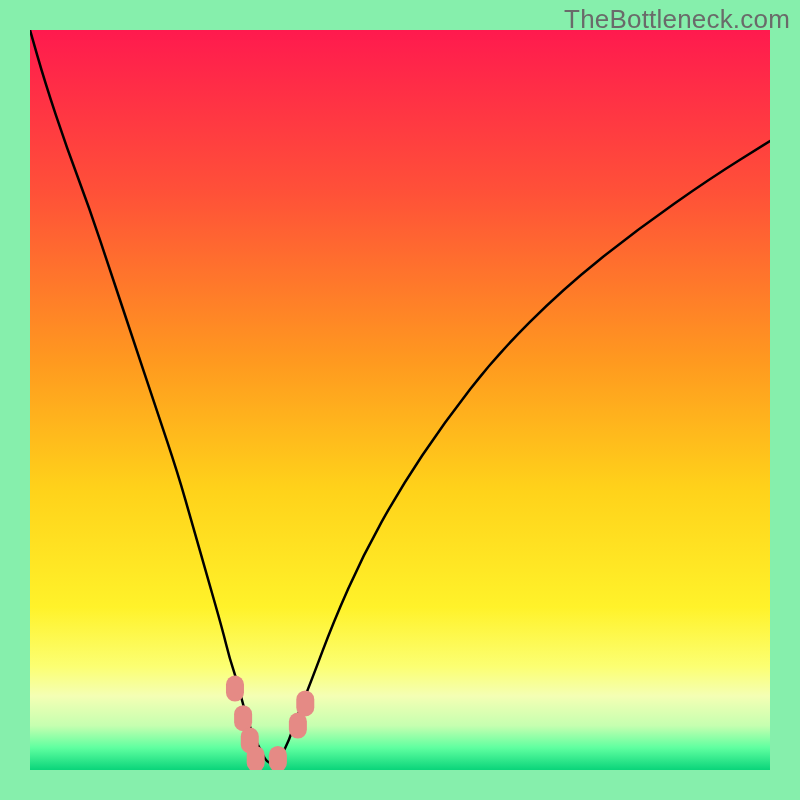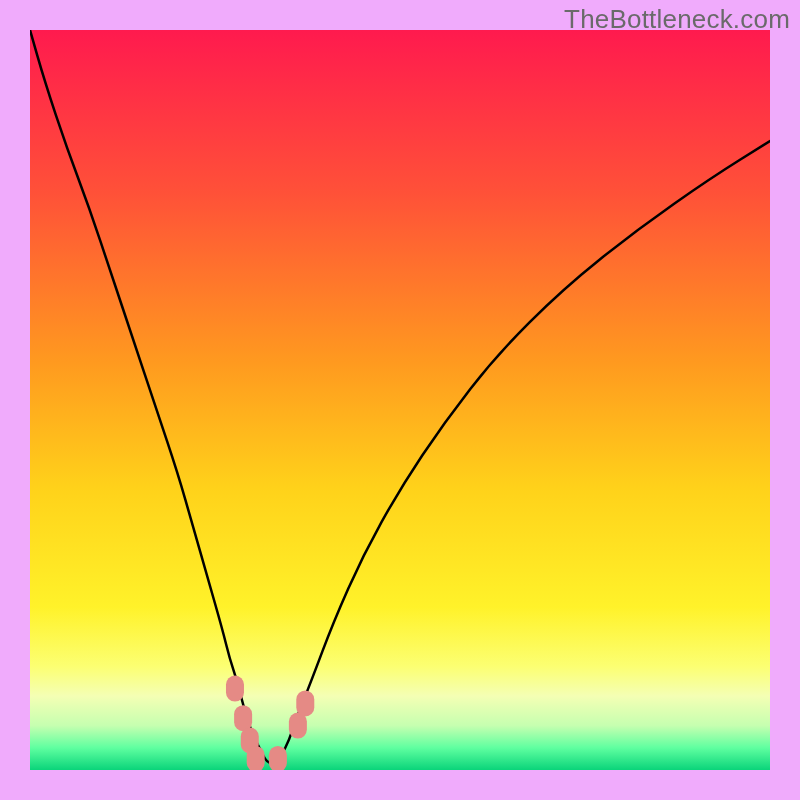--- a/index.html
+++ b/index.html
@@ -10,21 +10,21 @@
     background: #000;
     overflow: hidden;
     font-family: Arial, Helvetica, sans-serif;
   }
   .frame {
     position: absolute;
     left: 0;
     top: 0;
     width: 800px;
     height: 800px;
-    background: #f0abfc;
+    background: #86efac;
   }
   .watermark {
     position: absolute;
     top: 4px;
     right: 10px;
     color: #6a6a6a;
     font-size: 26px;
     font-weight: 500;
     letter-spacing: 0.2px;
     z-index: 50;

